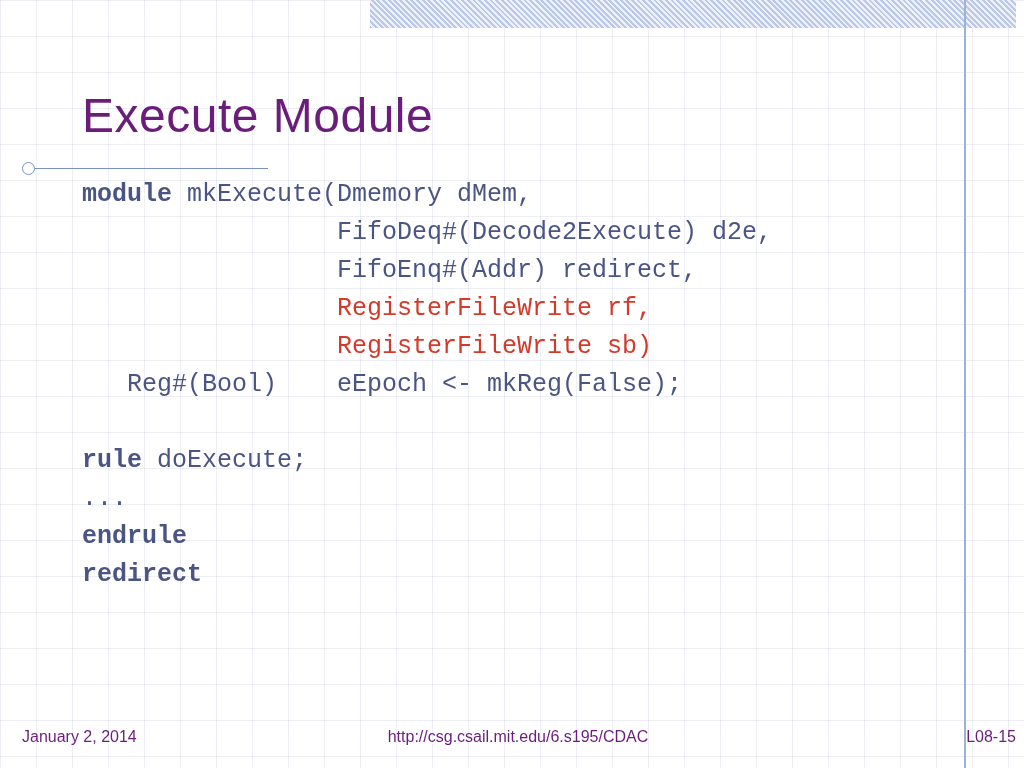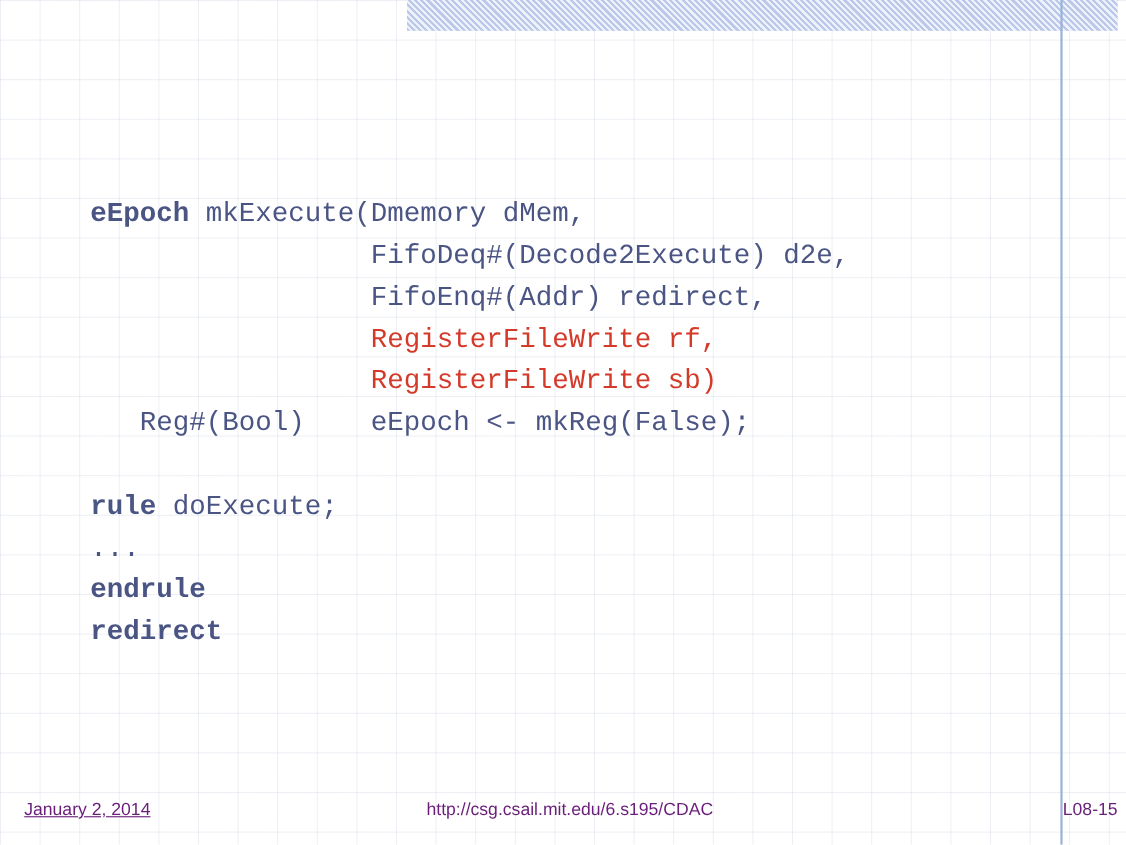--- a/index.html
+++ b/index.html
@@ -99,35 +99,42 @@
   .hl { color: #d43a2a; margin-top: 21px; }
   .footer {
     position: absolute;
     left: 0;
     right: 0;
     bottom: 22px;
     font-family: Arial, Helvetica, sans-serif;
     font-size: 16px;
     color: #6a1e7a;
   }
-  .footer .date { position: absolute; left: 22px; bottom: 0; text-decoration: underline; }
+  .footer .date { position: absolute; left: 22px; bottom: 0; }
   .footer .url { position: absolute; left: 12px; right: 0; bottom: 0; text-align: center; }
   .footer .pg  { position: absolute; right: 8px; bottom: 0; }
 </style>
 </head>
 <body>
 
 <div class="grid-bg"></div>
 <div class="top-band"></div>
 <div class="right-rail"></div>
 
 <div class="slide">
 
+  <div class="title-area">
+    <div class="title">Execute Module</div>
+    <div class="title-rule-wrap">
+      <div class="title-rule-line"></div>
+      <div class="title-rule-circle"></div>
+    </div>
+  </div>
 
-  <div class="code-block"><span class="kw">eEpoch</span><span> mkExecute(Dmemory dMem,</span>
+  <div class="code-block"><span class="kw">module</span><span> mkExecute(Dmemory dMem,</span>
 <span>                 FifoDeq#(Decode2Execute) d2e,</span>
 <span>                 FifoEnq#(Addr) redirect,</span>
 <span class="hl">                 RegisterFileWrite rf,</span>
 <span class="hl">                 RegisterFileWrite sb)</span>
 <span>   Reg#(Bool)    eEpoch &lt;- mkReg(False);</span>
 <span> </span>
 <span class="kw">rule</span><span> doExecute;</span>
 <span>...</span>
 <span class="kw">endrule</span>
 <span class="kw">redirect</span></div>

